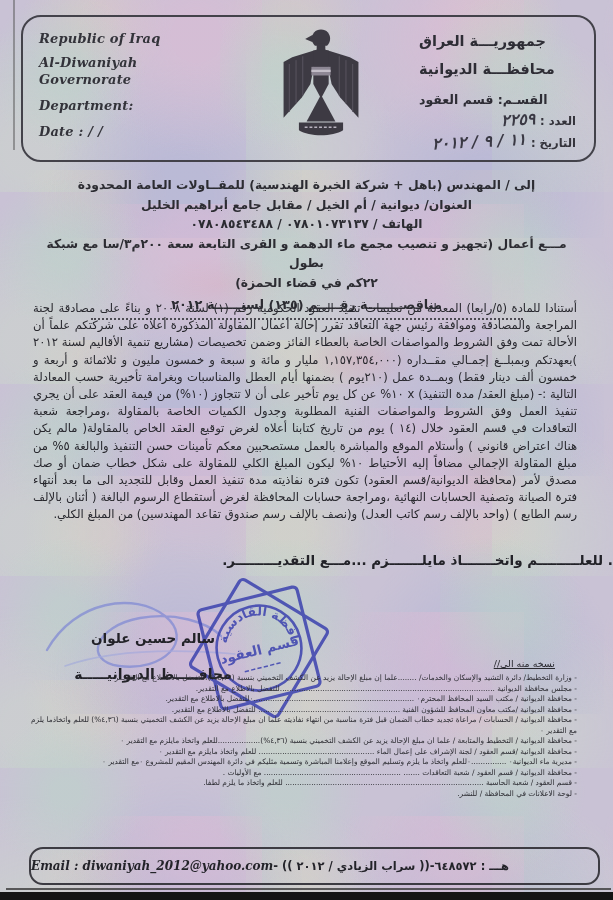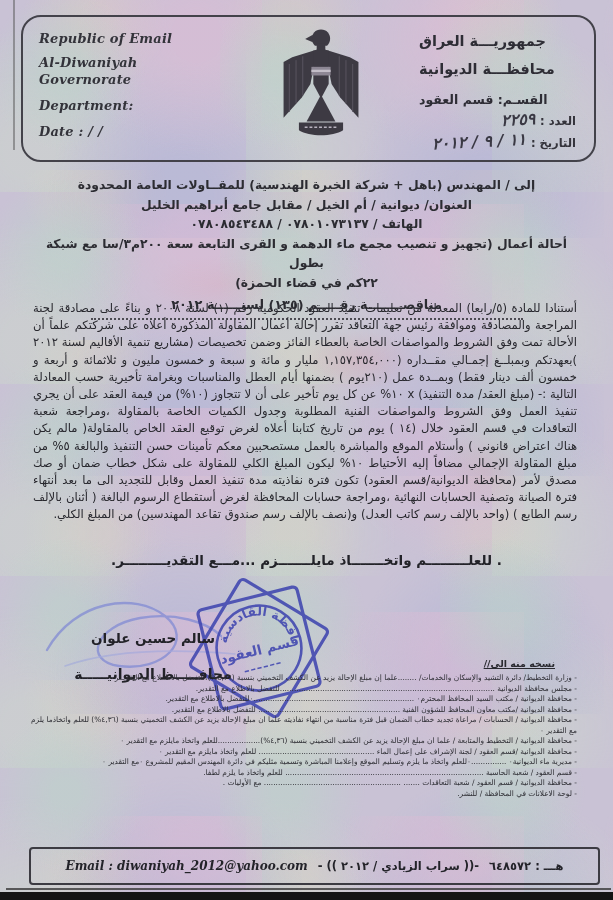--- a/index.html
+++ b/index.html
@@ -42,58 +42,58 @@
   .lh-right .num-row, .lh-right .date-row { font-size:11.5px; font-weight:bold; margin-top:3px; color:#34333b; display:flex; gap:5px; align-items:baseline; justify-content:flex-start; }
   .handwritten { font-family:"DejaVu Serif", serif; font-style:italic; font-weight:bold; font-size:16px; color:#3a3944; transform:rotate(-3deg); display:inline-block; letter-spacing:2px; }
 
   
   .address-block { position:absolute; left:40px; right:40px; top:176px; text-align:center; direction:rtl; font-weight:bold; font-size:12.3px; line-height:19.5px; color:#2c2c32; }
   .address-block .tender { margin-top:2px; font-size:12.8px; }
   .dotted-sep { width:432px; margin:3px auto 0; border-top:2.5px dotted #4c4b52; height:0; }
 
   
   .body-text { position:absolute; left:33px; right:36px; top:300px; direction:rtl; text-align:justify; font-size:11.6px; line-height:17.2px; color:#28282e; font-weight:500; }
-  .closing-line { position:absolute; left:0; right:0; top:552px; text-align:center; direction:rtl; font-weight:bold; font-size:13.5px; color:#222228; }
+  .closing-line { position:absolute; left:0; right:0; top:552px; direction:rtl; font-weight:bold; font-size:13.5px; color:#222228; }
 
   
   .sig-swirl { position:absolute; left:35px; top:588px; width:230px; height:105px; opacity:.75; }
   .signature-block { position:absolute; left:58px; top:630px; width:190px; text-align:center; direction:rtl; color:#222228; }
   .signature-block .sig-name { font-weight:bold; font-size:13.5px; }
   .signature-block .sig-title { font-weight:bold; font-size:14px; margin-top:20px; letter-spacing:1px; }
   .stamp { position:absolute; left:183px; top:572px; width:152px; height:152px; transform:rotate(-14deg); opacity:.88; }
 
   
-  .dist-heading { position:absolute; right:58px; top:658px; direction:rtl; font-weight:bold; font-size:9.5px; text-decoration:underline; color:#2a2a30; }
+  .dist-heading { position:absolute; right:58px; top:658px; direction:rtl; font-weight:normal; font-size:9.5px; text-decoration:underline; color:#2a2a30; }
   .dist-list { position:absolute; left:28px; right:36px; top:673px; direction:rtl; font-size:7.45px; line-height:10.55px; color:#2e2e34; font-weight:500; }
   .dist-item { white-space:normal; }
 
   
   .footer-box {
     position:absolute; left:29px; right:13px; bottom:15px; height:38px;
-    border:2px solid #3c3b42; border-radius:4px;
-    display:flex; align-items:center; justify-content:center; gap:10px; direction:ltr;
+    border:2px solid #3c3b42; border-radius:14px;
+    display:flex; align-items:center; direction:ltr;
     font-size:12px; font-weight:bold; color:#232329;
   }
   .footer-box .email { font-family:"DejaVu Serif", serif; font-style:italic; }
   .footer-box .note { direction:rtl; font-size:11.5px; }
   .footer-box .phone { direction:rtl; font-size:11.5px; }
 </style>
 </head>
 <body>
 
 <div class="page">
 
   <div class="scan-edge-left"></div>
   <div class="ink-blot blot-pink1"></div>
   <div class="ink-blot blot-pink2"></div>
   <div class="ink-blot blot-pink3"></div>
 
   <div class="letterhead">
     <div class="lh-left">
-      <div class="line">Republic of Email</div>
+      <div class="line">Republic of Iraq</div>
       <div class="line gap">Al-Diwaniyah Governorate</div>
       <div class="line gap">Department:</div>
       <div class="line">Date :      /      /</div>
     </div>
 
     <div class="lh-center">
 
       <svg class="emblem" width="96" height="124" viewBox="0 0 100 124">
         <g fill="#3d3a43">
 
@@ -140,21 +140,21 @@
         <span>التاريخ :</span>
         <span class="handwritten">١١ / ٩ / ٢٠١٢</span>
       </div>
     </div>
   </div>
 
   <div class="address-block">
     <div>إلى / المهندس (باهل + شركة الخبرة الهندسية)  للمقــاولات العامة المحدودة</div>
     <div>العنوان/ ديوانية / أم الخيل / مقابل جامع أبراهيم الخليل</div>
     <div>الهاتف / ٠٧٨٠١٠٧٣١٣٧ / ٠٧٨٠٨٥٤٣٤٨٨</div>
-    <div>أحالة أعمال (تجهيز و تنصيب مجمع ماء الدهمة و القرى التابعة سعة ٢٠٠م٣/سا مع شبكة بطول</div>
+    <div>مـــع أعمال (تجهيز و تنصيب مجمع ماء الدهمة و القرى التابعة سعة ٢٠٠م٣/سا مع شبكة بطول</div>
     <div>٢٢كم في قضاء الحمزة)</div>
     <div class="tender">مناقصــــــــة رقـــــم (١٣٥) لسنــــــة ٢٠١٢</div>
     <div class="dotted-sep"></div>
   </div>
 
   <div class="body-text">أستنادا للمادة (٥/رابعا) المعدلة من تعليمات تنفيذ العقود الحكومية رقم (١) لسنة ٢٠٠٨ و بناءً على مصادقة لجنة المراجعة والمصادقة وموافقة رئيس جهة التعاقد تقرر إحالة أعمال المقاولة المذكورة أعلاه على شركتكم علماً أن الأحالة تمت وفق الشروط والمواصفات الخاصة بالعطاء الفائز وضمن تخصيصات (مشاريع تنمية الأقاليم لسنة ٢٠١٢ )بعهدتكم وبمبلــغ إجمـالي مقــداره (١,١٥٧,٣٥٤,٠٠٠ مليار و مائة و سبعة و خمسون مليون و ثلاثمائة و أربعة و خمسون ألف دينار فقط) وبمــدة عمل (٢١٠يوم ) بضمنها أيام العطل والمناسبات وبغرامة تأخيرية حسب المعادلة التالية :- (مبلغ العقد/ مدة التنفيذ) x ١٠% عن كل يوم تأخير على أن لا تتجاوز (١٠%) من قيمة العقد على أن يجري تنفيذ العمل وفق الشروط والمواصفات الفنية المطلوبة وجدول الكميات الخاصة بالمقاولة ،ومراجعة شعبة التعاقدات في قسم العقود خلال (١٤ ) يوم من تاريخ كتابنا أعلاه لغرض توقيع العقد الخاص بالمقاولة( مالم يكن هناك اعتراض قانوني ) وأستلام الموقع والمباشرة بالعمل مستصحبين معكم تأمينات حسن التنفيذ والبالغة ٥% من مبلغ المقاولة الإجمالي مضافاً إليه الأحتياط ١٠% ليكون المبلغ الكلي للمقاولة على شكل خطاب ضمان أو صك مصدق لأمر (محافظة الديوانية/قسم العقود) تكون فترة نفاذيته مدة تنفيذ العمل وقابل للتجديد الى ما بعد أنتهاء فترة الصيانة وتصفية الحسابات النهائية ،ومراجعة حسابات المحافظة لغرض أستقطاع الرسوم البالغة ( أثنان بالإلف رسم الطابع ) (واحد بالإلف رسم كاتب العدل) و(نصف بالإلف رسم صندوق تقاعد المهندسين) من المبلغ الكلي.</div>
 
   <div class="closing-line">. للعلـــــــــم واتخـــــــاذ مايلـــــــزم  ...مـــع التقديـــــــــر.</div>
 
   <svg class="sig-swirl" viewBox="0 0 230 105">
@@ -186,22 +186,22 @@
   <div class="dist-heading">نسخه منه الى//</div>
   <div class="dist-list">
       <div class="dist-item">- وزارة التخطيط/ دائرة التشيد والإسكان والخدمات/ ........علما إن مبلغ الإحالة يزيد عن الكشف التخميني بنسبة (٤,٣٦%)،للتفضل بالاطــلاع مع التقديــر ٠</div>
       <div class="dist-item">- مجلس محافظة الديوانية ...........................................................................................للتفضل بالاطلاع مع التقدير.</div>
       <div class="dist-item">- محافظة الديوانية / مكتب السيد المحافظ المحترم٠ ....................................................................٠للتفضل بالاطلاع مع التقدير.</div>
       <div class="dist-item">- محافظة الديوانية /مكتب معاون المحافظ للشؤون الفنية ............................................................ للتفضل بالاطلاع مع التقدير.</div>
       <div class="dist-item">- محافظة الديوانية / الحسابات / مراعاة تجديد خطاب الضمان قبل فترة مناسبة من انتهاء نفاذيته  علما ان مبلغ الإحالة يزيد عن الكشف التخميني بنسبة (٤,٣٦%) للعلم واتخاذما يلزم مع التقدير ٠</div>
       <div class="dist-item">- محافظة الديوانية / التخطيط والمتابعة /   علما ان مبلغ الإحالة يزيد عن الكشف التخميني بنسبة (٤,٣٦%)..................للعلم واتخاذ مايلزم مع التقدير ٠</div>
       <div class="dist-item">- محافظة الديوانية /قسم العقود / لجنة الإشراف على إعمال الماء ................................................. للعلم واتخاذ مايلزم مع التقدير ٠</div>
       <div class="dist-item">- مديرية ماء الديوانية٠ ...............٠للعلم واتخاذ ما يلزم وتسليم الموقع وإعلامنا المباشرة وتسمية مثليكم في دائرة المهندس المقيم  للمشروع ٠مع التقدير ٠</div>
+      <div class="dist-item">- محافظة الديوانية / قسم العقود / شعبة التعاقدات ....... .......................................................... مع الأوليات .</div>
       <div class="dist-item">- قسم العقود / شعبة الحاسبة .................................................................................... للعلم واتخاذ ما يلزم لطفا.</div>
-      <div class="dist-item">- محافظة الديوانية / قسم العقود / شعبة التعاقدات ....... .......................................................... مع الأوليات .</div>
       <div class="dist-item">- لوحة الاعلانات في المحافظة / للنشر.</div>
     </div>
 
   <div class="footer-box">
     <span class="email">Email : diwaniyah_2012@yahoo.com</span>
     <span class="note">-(( سراب الزيادي  / ٢٠١٢ )) -</span>
     <span class="phone">هـــ : ٦٤٨٥٧٢</span>
   </div>
 
   <div class="scan-line-bottom"></div>

